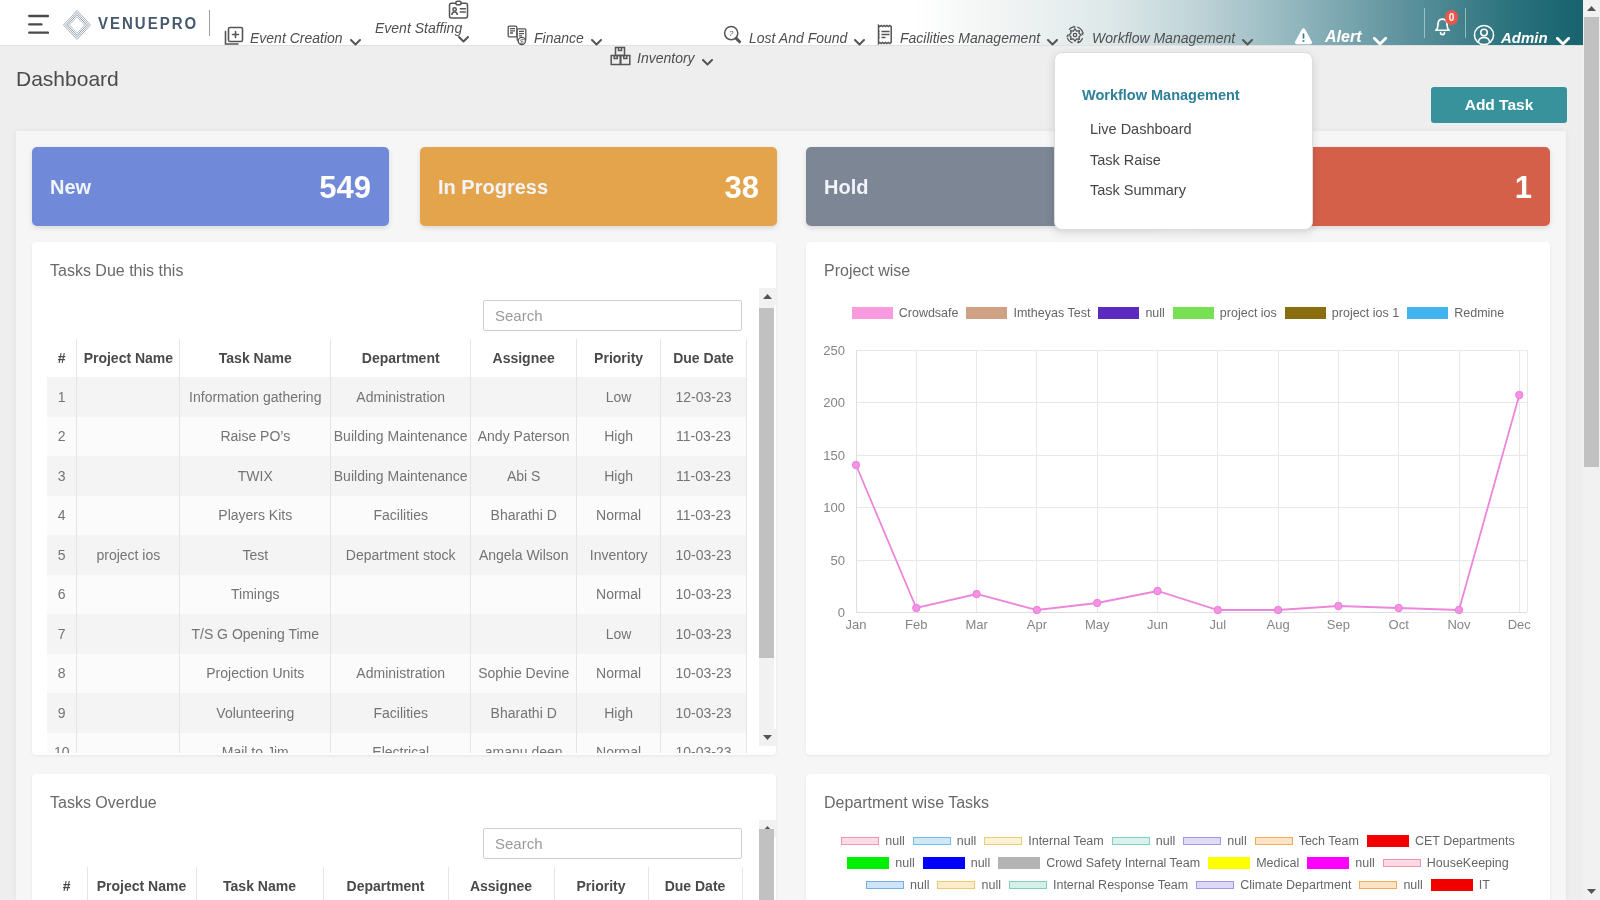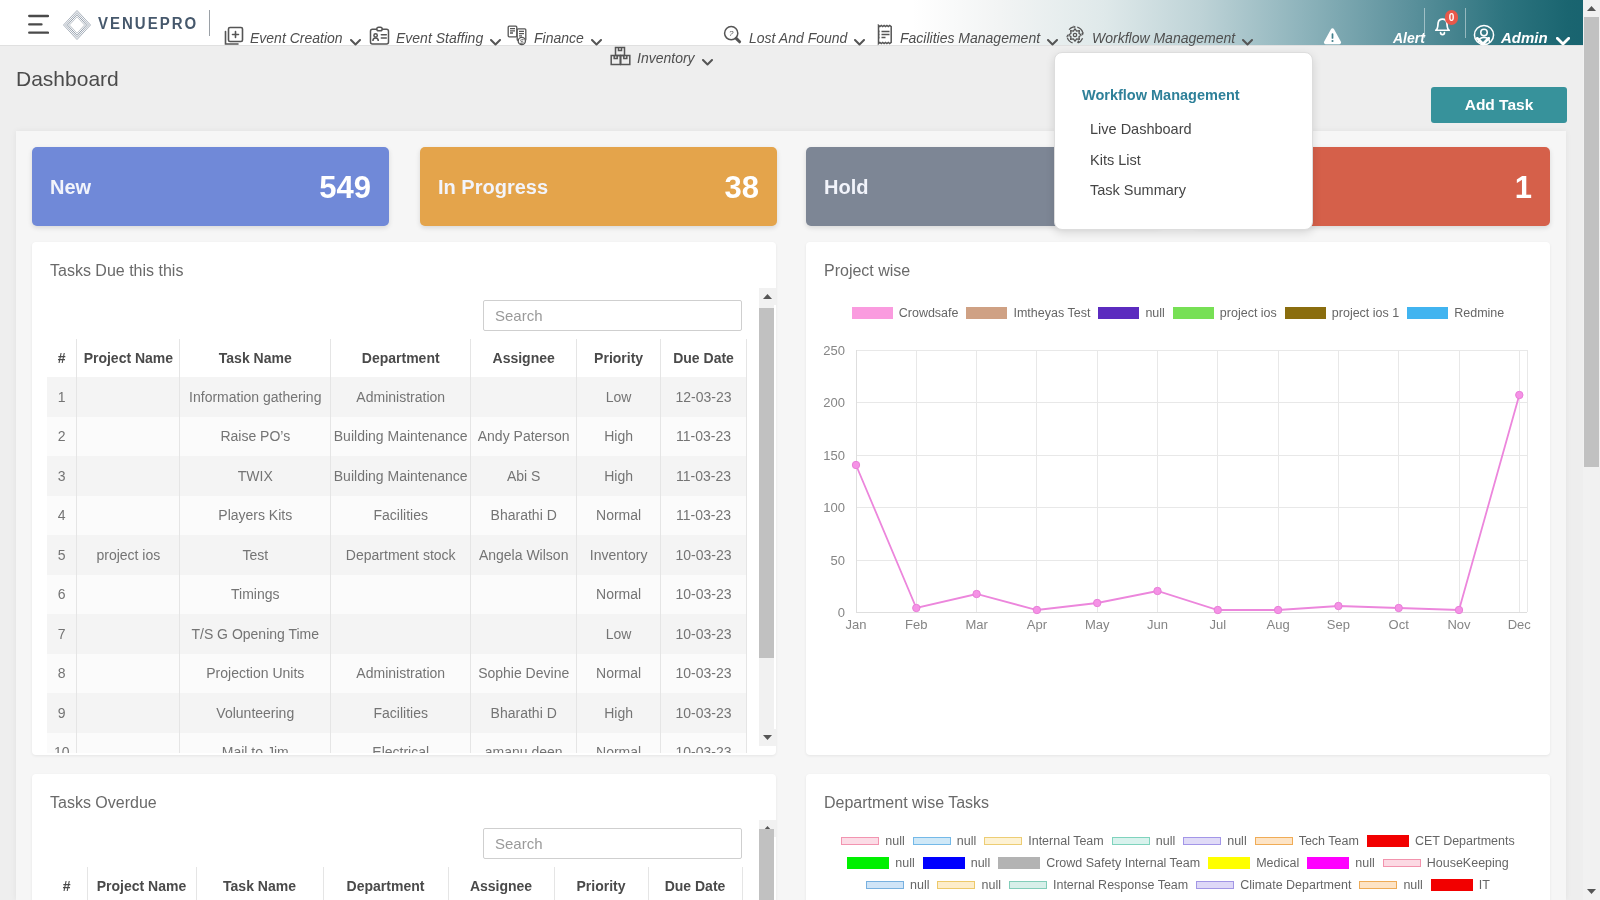--- a/index.html
+++ b/index.html
@@ -89,21 +89,21 @@
       <path d="M1.5 5.5 V18 H14" stroke-linecap="round"></path>
       <rect x="4.5" y="1.5" width="14" height="14" rx="1.5"></rect>
       <path d="M11.5 5.5 V11.5 M8.5 8.5 H14.5" stroke-linecap="round"></path>
     </svg>
     <span class="nav-label">Event Creation</span>
     <svg class="chev" viewBox="0 0 11 7">
         <path d="M1 1 L5.5 5.5 L10 1" stroke="#555" stroke-width="2" fill="none" stroke-linecap="round" stroke-linejoin="round"></path>
       </svg>
   </div>
 
-  <div class="nav-item" style="left:369px;">
+  <div class="nav-item" style="left:369px;flex-direction:column;">
     <svg width="21" height="20" viewBox="0 0 21 20" fill="none" stroke="#555" stroke-width="1.5">
       <rect x="1.5" y="3.2" width="18" height="14.8" rx="2"></rect>
       <rect x="7.8" y="1.2" width="5.4" height="3.6" rx="1.8" fill="#fff"></rect>
       <circle cx="6.6" cy="9.4" r="1.7"></circle>
       <path d="M3.9 14.9 c0-1.9 1.2-2.9 2.7-2.9 s2.7 1 2.7 2.9"></path>
       <path d="M12.3 8.7 H17.3 M12.3 12 H17.3" stroke-linecap="round"></path>
     </svg>
     <span class="nav-label">Event Staffing</span>
     <svg class="chev" viewBox="0 0 11 7">
         <path d="M1 1 L5.5 5.5 L10 1" stroke="#555" stroke-width="2" fill="none" stroke-linecap="round" stroke-linejoin="round"></path>
@@ -180,21 +180,21 @@
         <path d="M12.4 19.2 l2.7 -1.3 -1.5 -2 Z"></path>
         <path d="M1.7 13.3 l2.7 -1 -1.5 -2.1 Z"></path>
       </g>
     </svg>
     <span class="nav-label">Workflow Management</span>
     <svg class="chev" viewBox="0 0 11 7">
         <path d="M1 1 L5.5 5.5 L10 1" stroke="#555" stroke-width="2" fill="none" stroke-linecap="round" stroke-linejoin="round"></path>
       </svg>
   </div>
 
-  <div class="nav-item" style="left:1323px;color:#fff;font-weight:bold;font-size:14px;gap:39px;">
+  <div class="nav-item" style="left:1294px;color:#fff;font-weight:bold;font-size:16px;">
     <svg width="19" height="19" viewBox="0 0 22 20" fill="#fff">
       <path d="M9.2 1.6 a2.1 2.1 0 0 1 3.6 0 l7.8 14.2 a2.1 2.1 0 0 1-1.8 3.2 H3.2 a2.1 2.1 0 0 1-1.8-3.2 Z"></path>
       <rect x="10" y="6.2" width="2" height="6.5" rx="1" fill="#43808c"></rect>
       <circle cx="11" cy="15.2" r="1.25" fill="#43808c"></circle>
     </svg>
     <span class="nav-label" style="margin:0 12px 0 12px;">Alert</span>
     <svg class="chev" style="width:14px;height:9px;" viewBox="0 0 11 7">
         <path d="M1 1 L5.5 5.5 L10 1" stroke="#fff" stroke-width="2.2" fill="none" stroke-linecap="round" stroke-linejoin="round"></path>
       </svg>
   </div>
@@ -493,21 +493,21 @@
     <span class="item"><span class="sw" style="width:38px;height:8px;background:#d7efe9;border:1px solid #82cdb9;"></span>Internal Response Team</span>
     <span class="item"><span class="sw" style="width:38px;height:8px;background:#ded8f7;border:1px solid #a296e5;"></span>Climate Department</span>
     <span class="item"><span class="sw" style="width:38px;height:8px;background:#fde3c5;border:1px solid #eeab57;"></span>null</span>
     <span class="item"><span class="sw" style="width:42px;height:12px;background:#f20000;"></span>IT</span>
   </div>
 </div>
 
 <div id="dropdown">
   <div class="ttl">Workflow Management</div>
   <div class="it" style="top:68px;">Live Dashboard</div>
-  <div class="it" style="top:99px;">Kits List</div>
+  <div class="it" style="top:99px;">Task Raise</div>
   <div class="it" style="top:129px;">Task Summary</div>
 </div>
 
 <div id="pagesb">
   <div class="sb-arrow" style="top:0;">
       <svg width="9" height="5" viewBox="0 0 9 5">
         <path d="M0 5 L4.5 0 L9 5 Z" fill="#555"></path>
       </svg>
     </div>
   <div class="thumb"></div>

